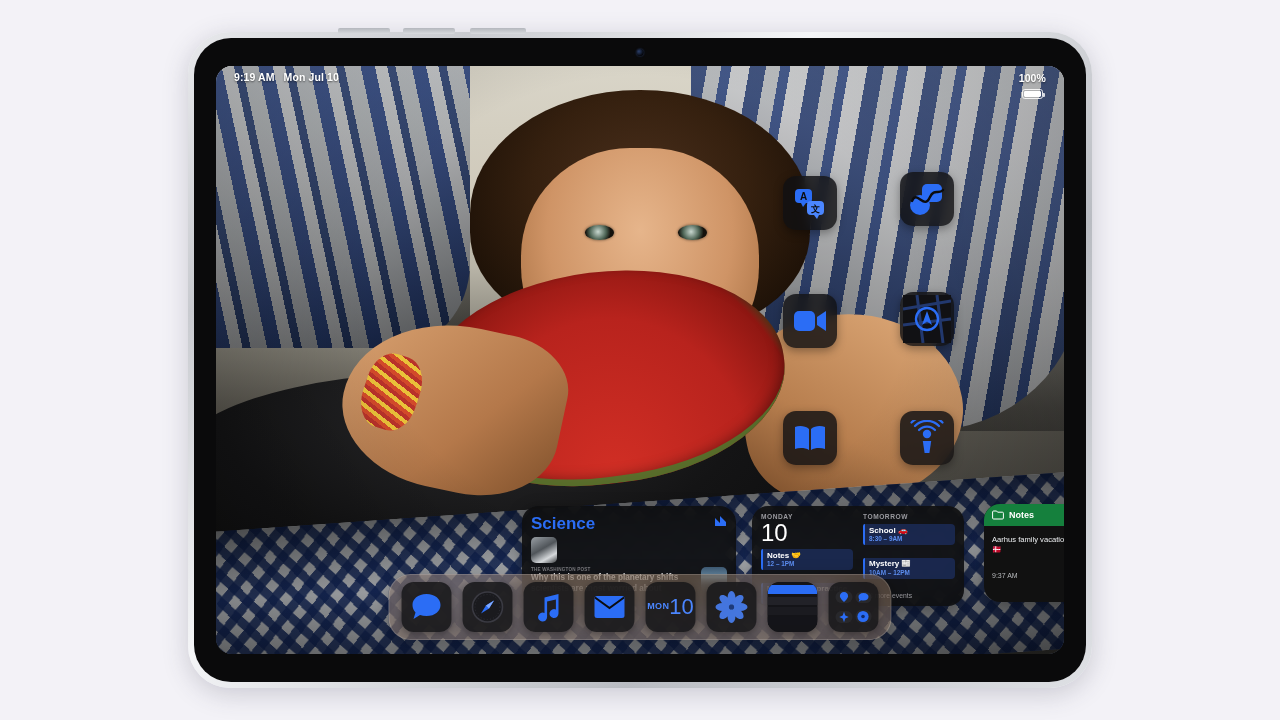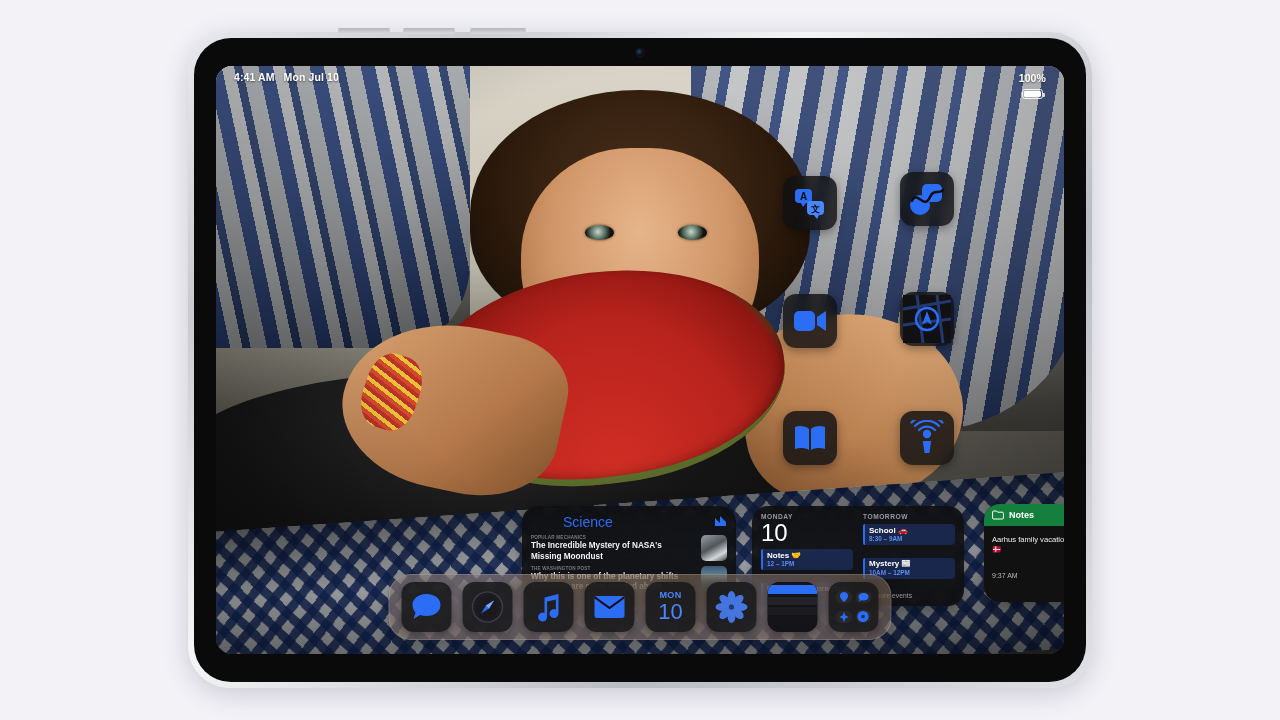--- a/index.html
+++ b/index.html
@@ -220,21 +220,21 @@
     background:rgba(12,12,13,.88);
     box-shadow:0 4px 16px rgba(0,0,0,.4);
     overflow:hidden;
     z-index:20;
     backdrop-filter:blur(8px);
   }
 
   
   #news-widget { left:306px; top:440px; width:214px; height:100px; padding:8px 9px 6px; }
   #news-head { display:flex; justify-content:space-between; align-items:flex-start; }
-  #news-title { color:#2b6df5; font-size:14px; font-weight:normal;margin-left:32px; }
+  #news-title { color:#2b6df5; font-size:17px; font-weight:bold; }
   #news-list { margin-top:3px; }
   .news-item { display:flex; justify-content:space-between; gap:6px; margin-bottom:4px; }
   .news-source {
     color:#7c7c80; font-size:4.6px; font-weight:bold;
     letter-spacing:.2px; text-transform:uppercase; line-height:1.4;
     white-space:nowrap; overflow:hidden;
   }
   .news-headline {
     color:#f2f2f4; font-size:8.2px; line-height:1.24; font-weight:bold;
     max-width:150px;
@@ -289,21 +289,21 @@
     backdrop-filter:blur(18px);
     z-index:30;
     box-shadow:0 4px 18px rgba(0,0,0,.28);
   }
   .dock-icon {
     width:50px; height:50px; border-radius:12px;
     background:rgba(22,22,24,.86);
     display:flex; align-items:center; justify-content:center;
     box-shadow:0 2px 7px rgba(0,0,0,.3);
   }
-  #dock-calendar { flex-direction:column; gap:0; }
+  #dock-calendar { flex-direction:row; gap:0; }
   #dock-cal-dow { color:#4b86ff; font-size:9px; font-weight:bold; letter-spacing:.4px; line-height:1.1; }
   #dock-cal-day { color:#4b86ff; font-size:22px; font-weight:300; line-height:1; }
   #dock-library { display:grid; grid-template-columns:1fr 1fr; grid-template-rows:1fr 1fr; gap:3px; padding:7px; }
   .lib-cell {
     background:rgba(42,42,46,.9); border-radius:6px;
     display:flex; align-items:center; justify-content:center;
   }
 </style>
 </head>
 <body>
@@ -334,21 +334,21 @@
         <div class="wp-layer" id="wp-melon-rind"></div>
         <div class="wp-layer" id="wp-arm-l"></div>
         <div class="wp-layer" id="wp-band"></div>
         <div class="wp-layer" id="wp-blanket"></div>
         <div class="wp-layer" id="wp-blanket-shade"></div>
         <div class="wp-layer" id="wp-vignette"></div>
       </div>
 
       <div id="statusbar">
         <div id="statusbar-left">
-          <span>4:41 AM</span>
+          <span>9:19 AM</span>
           <span>Mon Jul 10</span>
         </div>
         <div id="statusbar-right">
           <span>
             <svg width="13" height="10" viewBox="0 0 13 10">
               <path d="M6.5 8.6 L4.6 6.5 a2.8 2.8 0 0 1 3.8 0 Z" fill="#fff"></path>
               <path d="M2.9 4.9 a5.2 5.2 0 0 1 7.2 0" stroke="#fff" stroke-width="1.2" fill="none" stroke-linecap="round"></path>
               <path d="M1.1 2.9 a8 8 0 0 1 10.8 0" stroke="#fff" stroke-width="1.2" fill="none" stroke-linecap="round"></path>
             </svg>
           </span>
@@ -415,24 +415,20 @@
         <div id="news-head">
           <span id="news-title">Science</span>
           <span>
             <svg width="13" height="13" viewBox="0 0 13 13">
               <path d="M1 11 L1 3 L6 8 L6 1 L12 7 L12 11 Z" fill="#2b6df5"></path>
             </svg>
           </span>
         </div>
         <div id="news-list">
           <div class="news-item">
-            <div>
-              <div class="news-source">POPULAR MECHANICS</div>
-              <div class="news-headline">The Incredible Mystery of NASA's Missing Moondust</div>
-            </div>
             <div class="news-thumb" id="thumb-0"></div>
           </div>
           <div class="news-item">
             <div>
               <div class="news-source">The Washington Post</div>
               <div class="news-headline">Why this is one of the planetary shifts scientists are most worried about</div>
             </div>
             <div class="news-thumb" id="thumb-1"></div>
           </div>
         </div>

